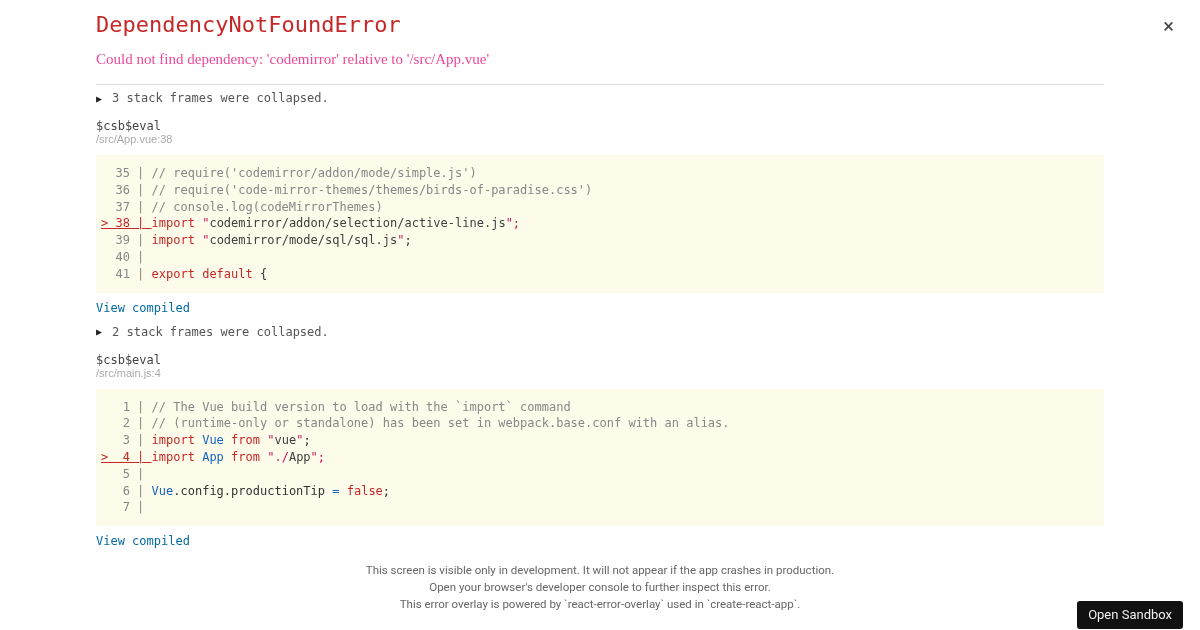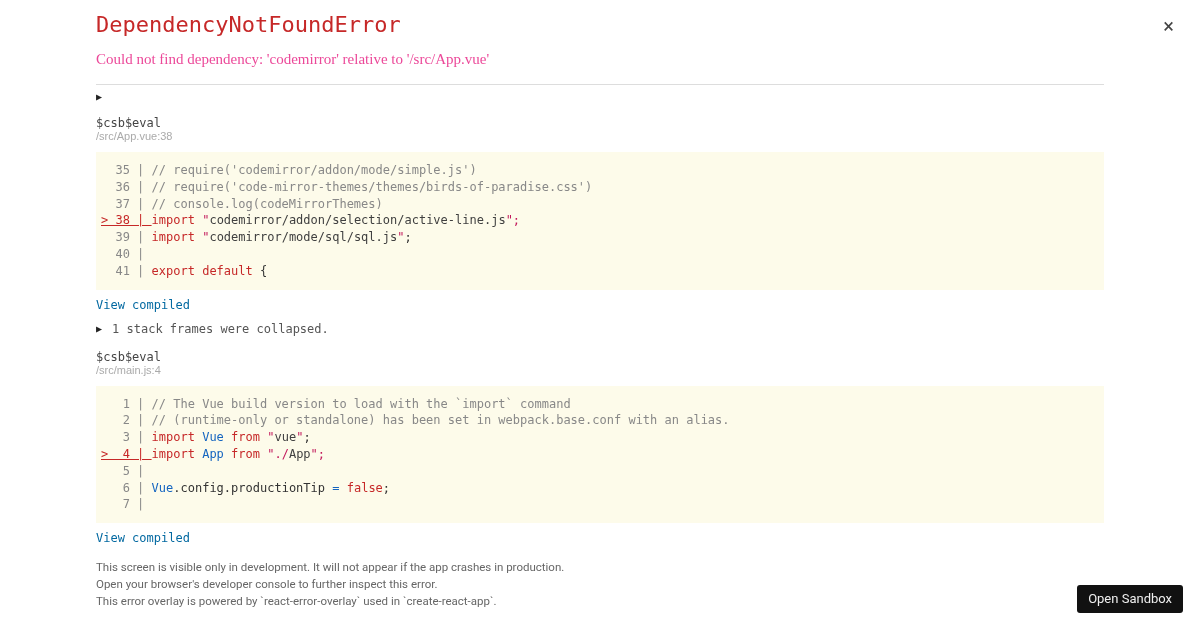--- a/index.html
+++ b/index.html
@@ -91,24 +91,25 @@
     font-size: 12px;
     color: #0369a1;
     margin: 8px 0 10px 0;
     cursor: pointer;
   }
   .footer {
     font-size: 11.5px;
     color: #666;
     margin-top: 14px;
     line-height: 1.45;
+    text-align: center;
   }
   .open-sandbox {
     position: fixed;
-    bottom: 17px;
+    bottom: 1px;
     right: 17px;
     background: #111;
     color: #eee;
     font-size: 13px;
     padding: 6px 11px;
     border-radius: 3px;
     cursor: pointer;
     line-height: 1.25;
   }
 </style>
@@ -118,31 +119,32 @@
 <div class="container">
 
   <div class="header">
     <div class="title">DependencyNotFoundError</div>
     <div class="message">Could not find dependency: 'codemirror' relative to '/src/App.vue'</div>
     <div class="close-btn">×</div>
   </div>
 
   <div class="collapse-row">
     <span class="arrow">▶</span>
+    <span>3 stack frames were collapsed.</span>
   </div>
   <div class="eval-label">$csb$eval</div>
   <div class="file-path">/src/App.vue:38</div>
 
   <div class="code-block"><div><span class="gutter">  35 | </span><span class="c-comment">// require('codemirror/addon/mode/simple.js')</span></div><div><span class="gutter">  36 | </span><span class="c-comment">// require('code-mirror-themes/themes/birds-of-paradise.css')</span></div><div><span class="gutter">  37 | </span><span class="c-comment">// console.log(codeMirrorThemes)</span></div><div class="hl-line"><span class="gutter">&gt; 38 | </span><span class="c-kw">import</span><span> </span><span class="c-pink">"</span><span class="c-str">codemirror/addon/selection/active-line.js</span><span class="c-pink">"</span><span class="c-pink">;</span></div><div><span class="gutter">  39 | </span><span class="c-kw">import</span><span> </span><span class="c-pink">"</span><span class="c-str">codemirror/mode/sql/sql.js</span><span class="c-pink">"</span><span class="c-punc">;</span></div><div><span class="gutter">  40 | </span></div><div><span class="gutter">  41 | </span><span class="c-kw">export</span><span> </span><span class="c-kw">default</span><span> </span><span class="c-punc">{</span></div></div>
 
   <div class="view-compiled">View compiled</div>
 
   <div class="collapse-row">
     <span class="arrow">▶</span>
-    <span>1 stack frames were collapsed.</span>
+    <span>2 stack frames were collapsed.</span>
   </div>
   <div class="eval-label">$csb$eval</div>
   <div class="file-path">/src/main.js:4</div>
 
   <div class="code-block"><div><span class="gutter">   1 | </span><span class="c-comment">// The Vue build version to load with the `import` command</span></div><div><span class="gutter">   2 | </span><span class="c-comment">// (runtime-only or standalone) has been set in webpack.base.conf with an alias.</span></div><div><span class="gutter">   3 | </span><span class="c-kw">import</span><span> </span><span class="c-ident">Vue</span><span> </span><span class="c-kw">from</span><span> </span><span class="c-pink">"</span><span class="c-str">vue</span><span class="c-pink">"</span><span class="c-punc">;</span></div><div class="hl-line"><span class="gutter">&gt;  4 | </span><span class="c-kw">import</span><span> </span><span class="c-ident">App</span><span> </span><span class="c-kw">from</span><span> </span><span class="c-pink">"</span><span class="c-pink">./</span><span class="c-str">App</span><span class="c-pink">"</span><span class="c-pink">;</span></div><div><span class="gutter">   5 | </span></div><div><span class="gutter">   6 | </span><span class="c-ident">Vue</span><span class="c-punc">.</span><span>config</span><span class="c-punc">.</span><span>productionTip</span><span> </span><span class="c-op">=</span><span> </span><span class="c-kw">false</span><span class="c-punc">;</span></div><div><span class="gutter">   7 | </span></div></div>
 
   <div class="view-compiled">View compiled</div>
 
   <div class="footer">
     <div>This screen is visible only in development. It will not appear if the app crashes in production.</div>

